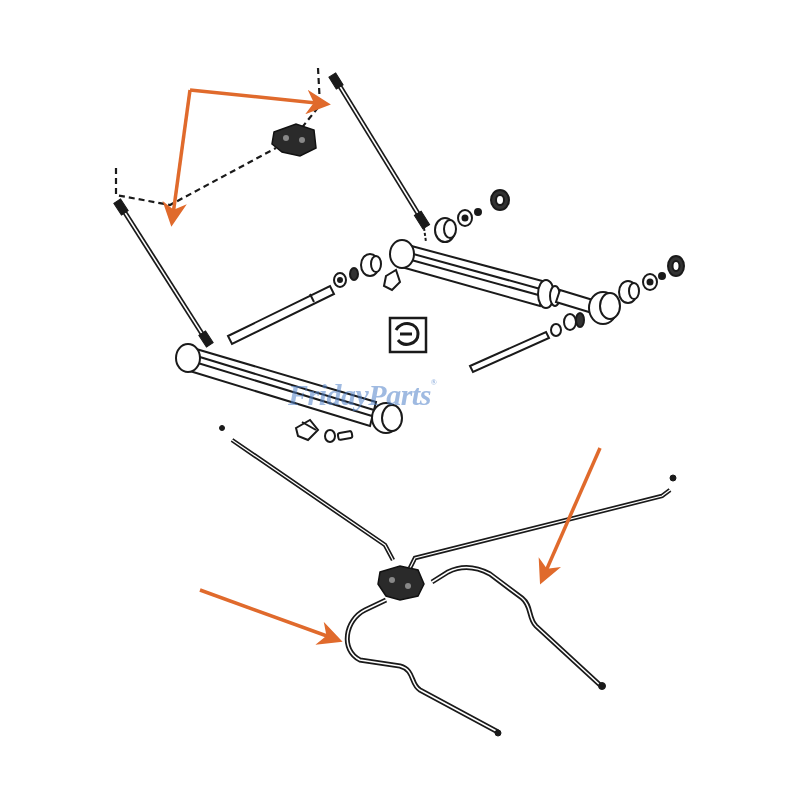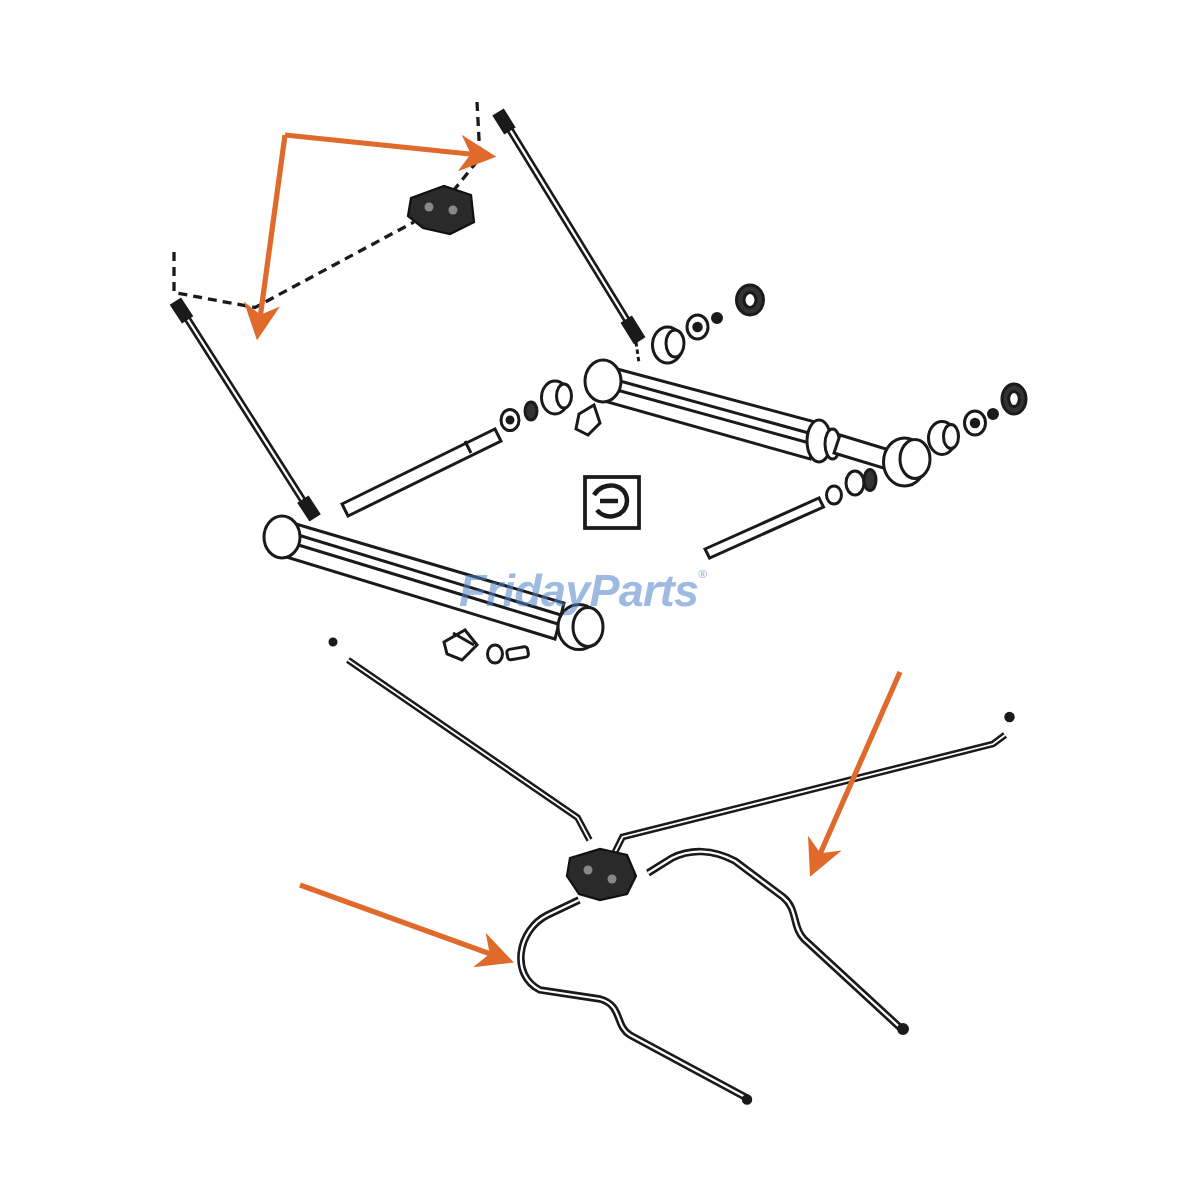--- a/index.html
+++ b/index.html
@@ -1,20 +1,20 @@
 <!DOCTYPE html>
 <html><head>
   <meta charset="utf-8">
   <style>
     html, body { margin: 0; padding: 0; background: #ffffff; }
     body { width: 800px; height: 800px; position: relative; overflow: hidden; font-family: "Liberation Sans", sans-serif; }
     #diagram { position: absolute; left: 0; top: 0; width: 800px; height: 800px; }
     .watermark {
-      position: absolute; left: 306px; top: 378px;
-      font-family: Liberation Sans, sans-serif; font-weight: bold; font-style: italic;
+      position: absolute; left: 288px; top: 378px;
+      font-family: Liberation Serif, serif; font-weight: bold; font-style: italic;
       font-size: 30px; letter-spacing: -0.5px; color: rgba(80,130,200,0.55);
       pointer-events: none;
     }
     .watermark .reg { font-size: 8px; vertical-align: top; font-style: normal; }
   </style>
 </head>
 <body>
 
 <svg id="diagram" viewBox="0 0 800 800" xmlns="http://www.w3.org/2000/svg">
   <defs>

